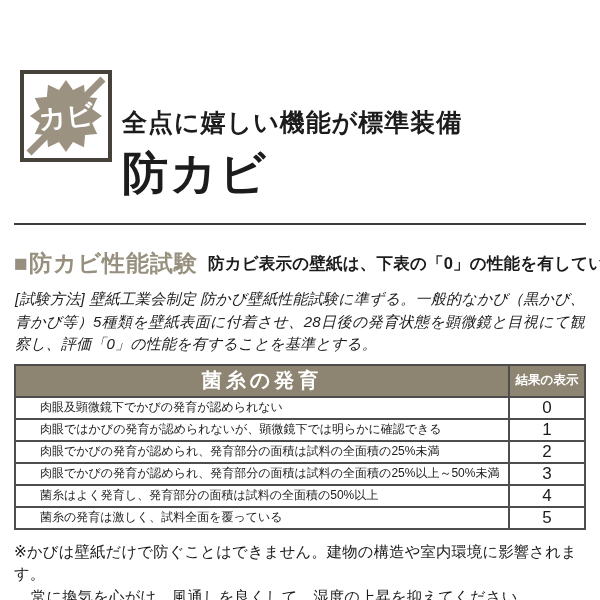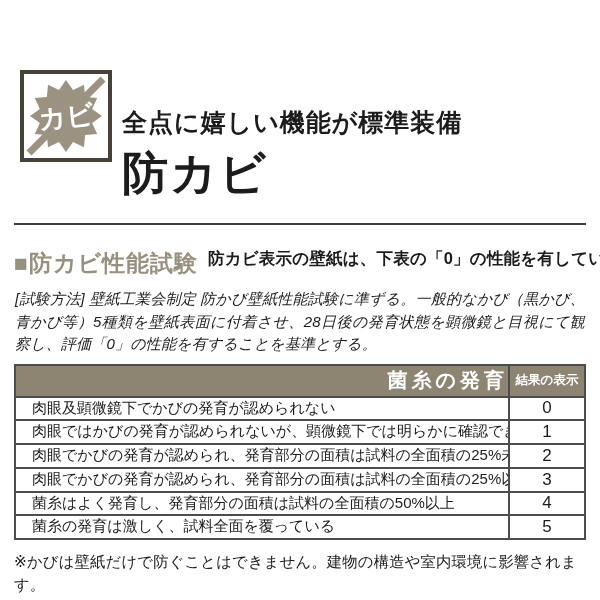--- a/index.html
+++ b/index.html
@@ -18,35 +18,35 @@
   .subtitle{font-size:25px;font-weight:bold;letter-spacing:1px;line-height:1.15;margin-top:36px;}
   .title{font-size:46px;font-weight:800;letter-spacing:2px;line-height:1.05;margin-top:12px;}
 
   
   .rule{border:none;border-top:2px solid #3d3d3d;margin:26px 14px 0 14px;}
 
   
   .intro{margin:13px 14px 0 18px;font-size:19px;font-weight:500;letter-spacing:.5px;}
 
   
-  .section-head{display:flex;align-items:flex-start;margin:23px 14px 0 14px;white-space:nowrap;}
+  .section-head{display:flex;align-items:center;margin:23px 14px 0 14px;white-space:nowrap;}
   .section-title{font-size:23px;font-weight:bold;letter-spacing:1px;}
   .section-lead{font-size:16.5px;font-weight:bold;margin-left:10px;letter-spacing:.2px;}
 
   
   .method{margin:9px 15px 0 15px;font-size:15px;line-height:1.5;text-align:justify;letter-spacing:.2px;font-style:italic;}
 
   
   table.rating{border-collapse:collapse;margin:8px 14px 0 14px;width:572px;table-layout:fixed;}
   table.rating th,table.rating td{border:2px solid #4d4d4d;}
   th.col-growth{background:#8d8572;color:#ffffff;font-size:20px;font-weight:bold;
-    letter-spacing:4px;text-align:right;padding:1px 0 2px 0;}
+    letter-spacing:4px;text-align:center;padding:1px 0 2px 0;}
   th.col-result{background:#8d8572;color:#ffffff;font-size:12.5px;font-weight:bold;
     width:74px;text-align:center;padding:1px 0;margin-top:44px;}
-  td.cell-desc{font-size:15px;padding:1px 6px 2px 16px;line-height:1.25;white-space:nowrap;overflow:hidden;}
+  td.cell-desc{font-size:12px;padding:1px 6px 2px 24px;line-height:1.25;white-space:nowrap;overflow:hidden;}
   td.cell-val{font-size:17px;text-align:center;padding:0;}
 
   
   .notes{margin:11px 14px 0 14px;font-size:15.3px;line-height:1.5;letter-spacing:.2px;}
   .note-line2{padding-left:17px;}
 </style>
 </head>
 <body>
 
 <div class="page">

